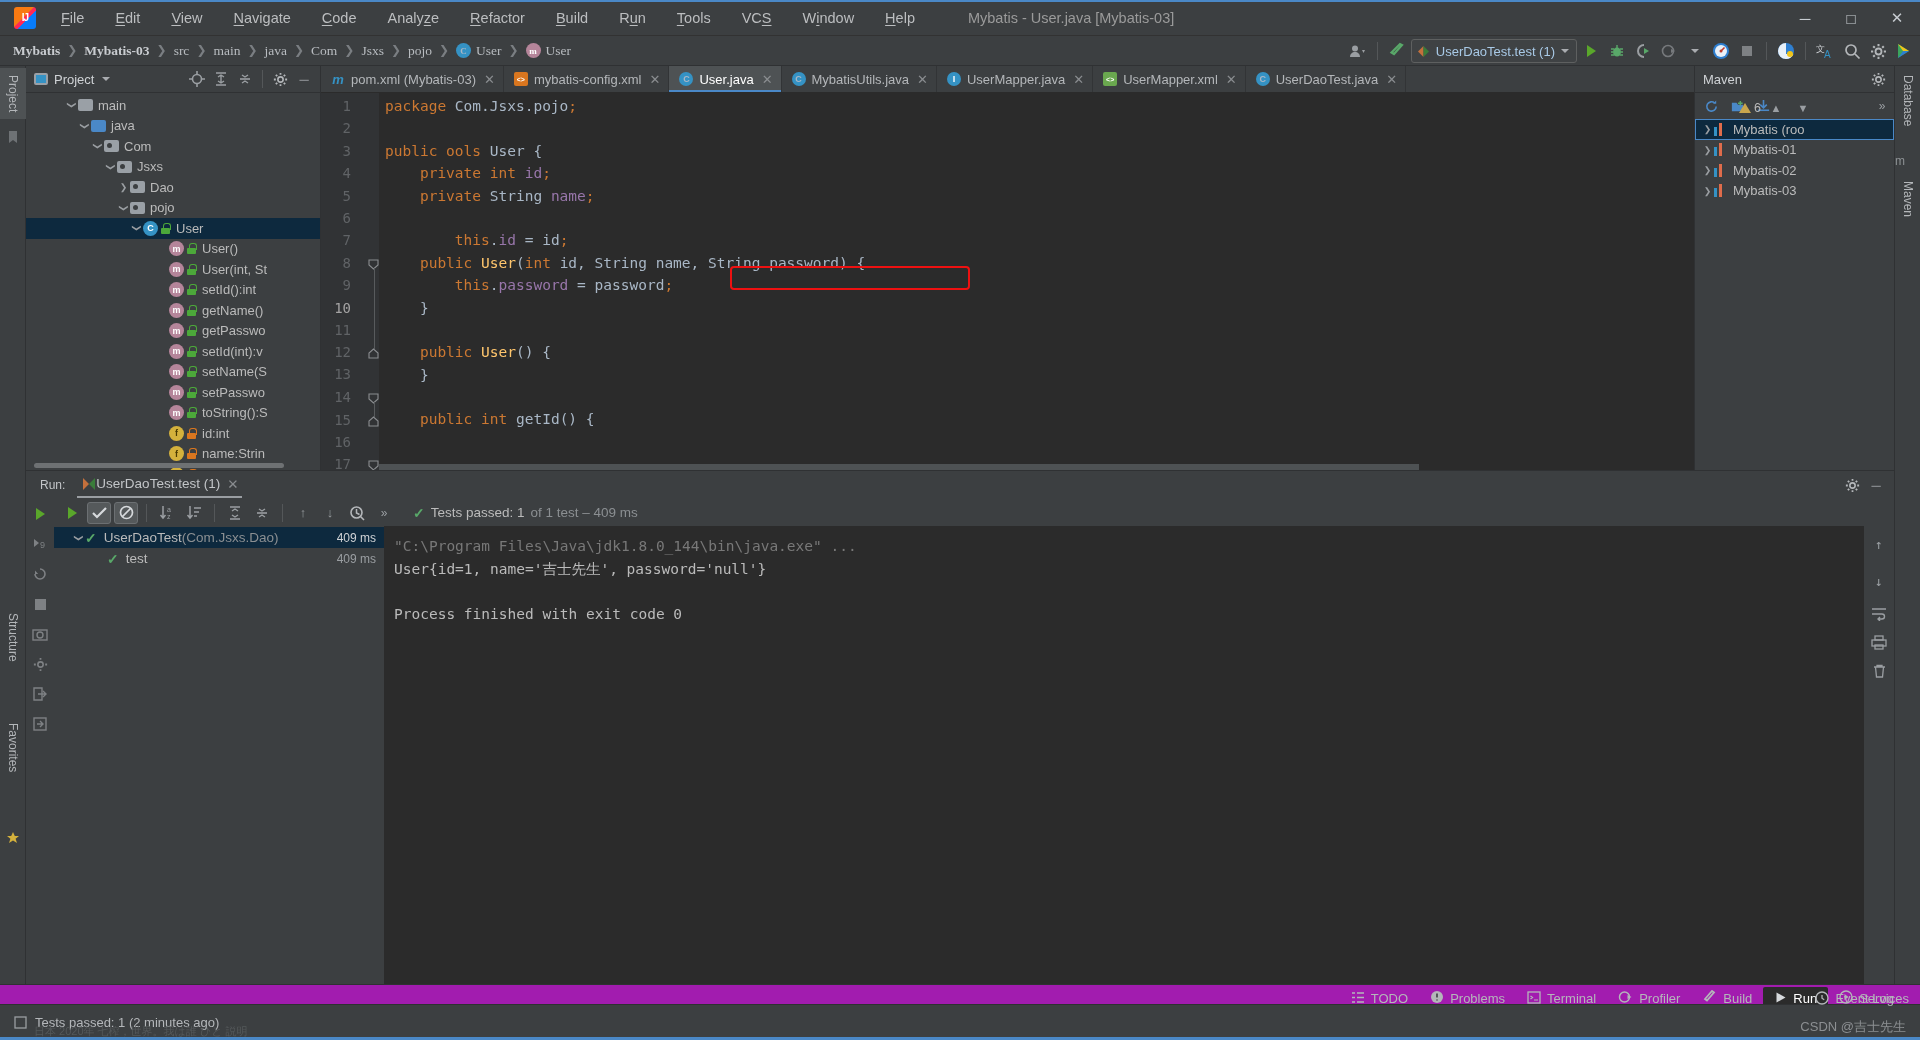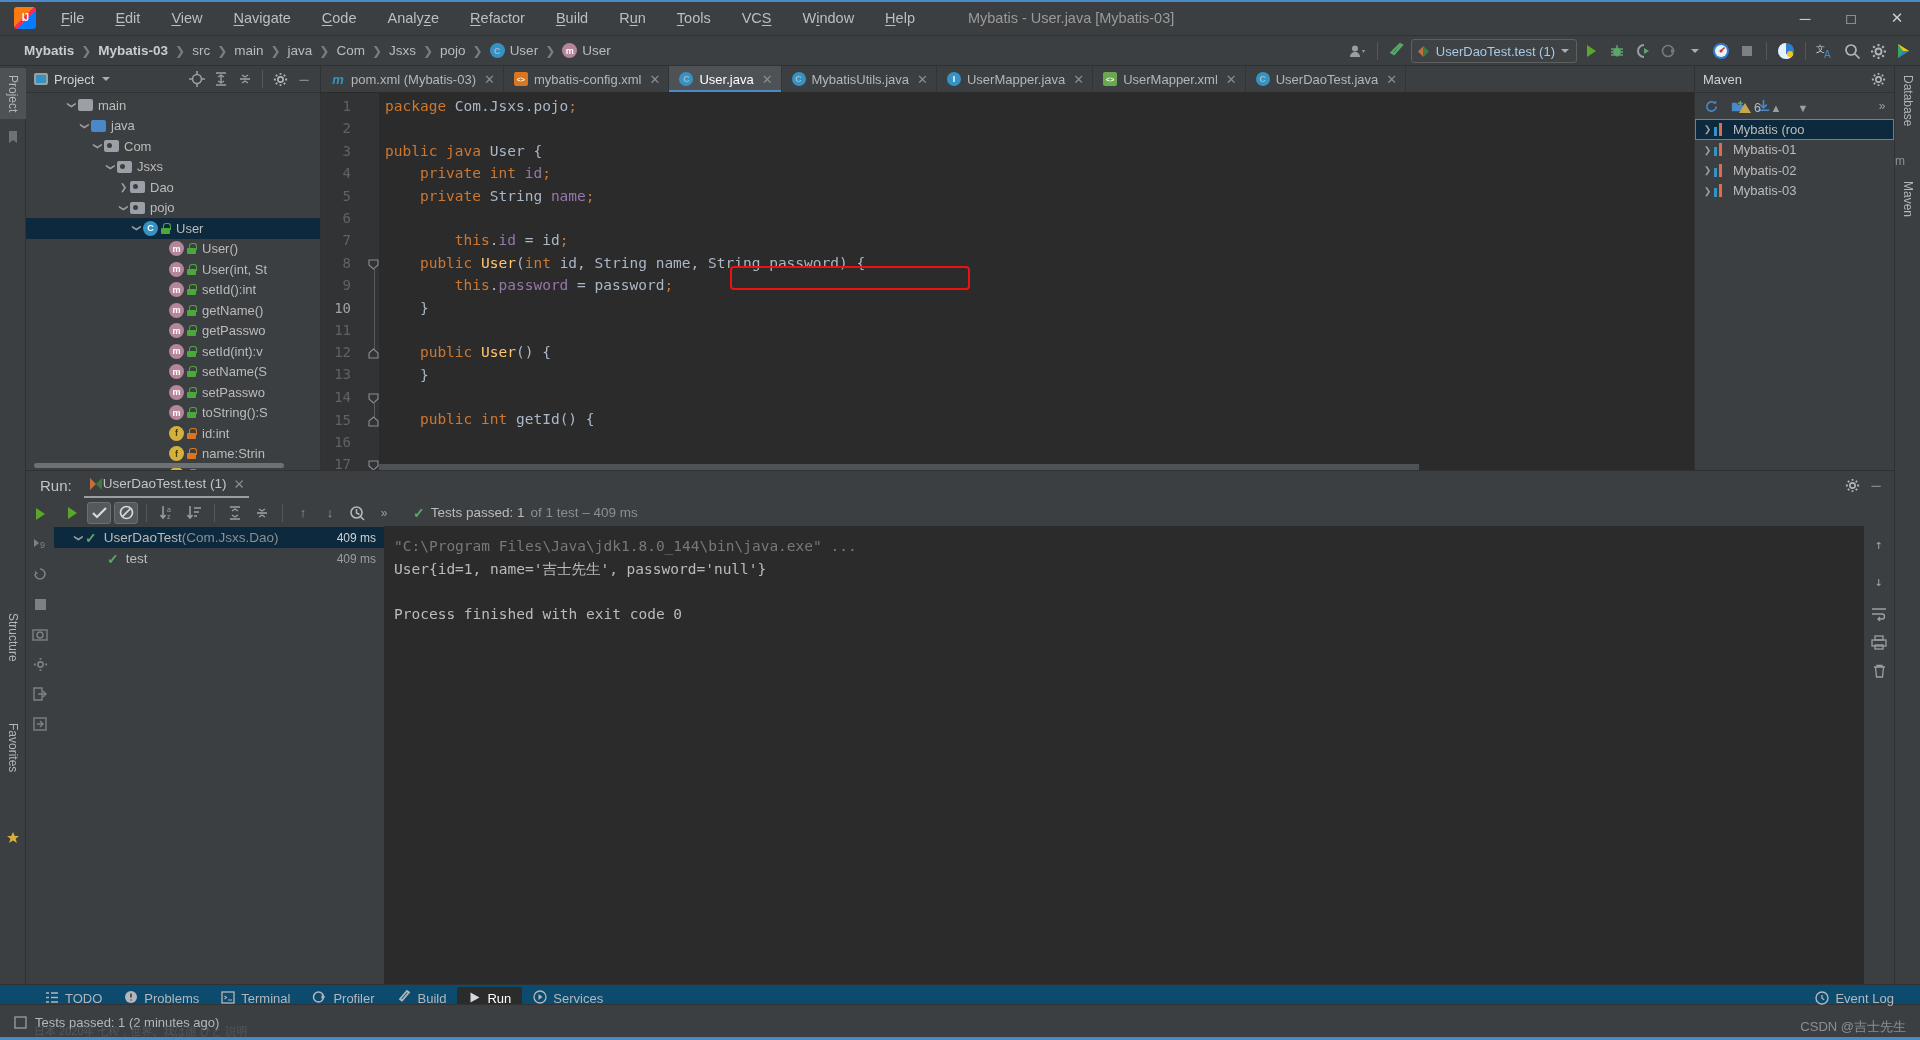--- a/index.html
+++ b/index.html
@@ -46,21 +46,21 @@
     width: 46px; height: 36px; display: flex; align-items: center; justify-content: center;
     color: #c8cdd2; font-size: 15px;
   }
 
   
   #navbar {
     position: absolute; left: 0; top: 36px; width: 1920px; height: 30px;
     background: #3c3f41; display: flex; align-items: center;
     border-bottom: 1px solid #2f3133;
   }
-  #crumbs { display: flex; align-items: center; padding-left: 24px; }
+  #crumbs { display: flex; padding-left: 13px; font-family: Liberation Serif, serif; }
   .crumb { font-size: 13.5px; color: #b8bcc0; display: flex; align-items: center; white-space: nowrap; }
   .crumb.bold { font-weight: bold; color: #c9ccd0; }
   .sep { color: #7a7e82; margin: 0 7px; font-size: 12px; }
   .cicon {
     width: 15px; height: 15px; border-radius: 50%; margin-right: 5px;
     display: inline-flex; align-items: center; justify-content: center;
     font-size: 9px; color: #fff; font-weight: bold; flex: 0 0 auto;
   }
   .cicon.cls { background: #3592c4; }
   .cicon.mth { background: #b5859a; }
@@ -257,21 +257,21 @@
   
   #runwin {
     position: absolute; left: 26px; top: 470px; right: 26px; bottom: 56px;
     background: #3c3f41; display: flex; flex-direction: column;
     border-top: 1px solid #2f3133;
   }
   #runhead {
     height: 28px; display: flex; align-items: center; padding: 0 6px 0 14px; flex: 0 0 auto;
     position: relative;
   }
-  #runhead .rlabel { font-size: 15px; color: #c2c5c8; margin-right: 18px; }
+  #runhead .rlabel { font-size: 12px; color: #c2c5c8; margin-right: 18px; }
   #runtab {
     display: flex; align-items: center; gap: 7px; font-size: 13.5px; color: #c2c5c8;
     position: relative; padding-bottom: 3px;
   }
   #runtab::after {
     content:""; position:absolute; left:-6px; right:-4px; bottom:-3px; height:2px; background:#9a9ea2;
   }
   .rundiamond {
     width:0;height:0;border-top:6px solid transparent;border-bottom:6px solid transparent;
     border-left:6px solid #c4703c; position: relative;
@@ -318,22 +318,23 @@
   #console .finline { color: #bbbbbb; white-space: pre; }
   #consoleside {
     position: absolute; right: 0; top: 0; width: 30px; height: 100%; background: #3c3f41;
     display: flex; flex-direction: column; align-items: center; padding-top: 8px; gap: 14px;
   }
   #consoleside .ci { color:#9a9ea2; font-size: 13px; }
 
   
   #toolbar-bottom {
     position: absolute; left: 0; bottom: 28px; width: 1920px; height: 28px;
-    background: #0c4a6e; display: flex; align-items: center; padding-left: 34px;
+    background: #a21caf; display: flex; align-items: center; padding-left: 34px;
     border-top: 1px solid #2f3133;
+    justify-content: flex-end;
   }
   .btab {
     display: flex; align-items: center; gap: 6px; font-size: 13px; color: #b4b7ba;
     padding: 4px 11px; border-radius: 2px; white-space: nowrap;
   }
   .btab.active { background: #2b2b2b; color: #ffffff; }
   #eventlog { display:flex; align-items:center; gap:6px; font-size:13px; color:#b4b7ba; padding-right: 12px; }
 
   #statusbar {
     position: absolute; left: 0; bottom: 0; width: 1920px; height: 36px;
@@ -760,21 +761,21 @@
           <div class="fold" style="top: 364.4px;"><svg width="11" height="11" viewBox="0 0 11 11">
               <path d="M1 1h9v5L5.5 10 1 6z" stroke="#8a8d90" stroke-width="1.1" fill="none"></path>
             </svg></div>
           <div class="foldline" style="top: 174.8px; height: 81.6px;"></div>
           <div class="foldline" style="top: 309.2px; height: 14.4px;"></div>
           <div class="foldline" style="top: 376.4px; height: 2px;"></div>
         </div>
       <div id="codearea">
           <div class="cline"><span class="kw">package</span><span class="cls"> Com.Jsxs.pojo</span><span class="semi">;</span></div>
           <div class="cline">&nbsp;</div>
-          <div class="cline"><span class="kw">public java</span><span class="pun"> </span><span class="cls">User</span><span class="pun"> {</span></div>
+          <div class="cline"><span class="kw">public ools</span><span class="pun"> </span><span class="cls">User</span><span class="pun"> {</span></div>
           <div class="cline"><span class="pun">    </span><span class="kw">private int</span><span class="pun"> </span><span class="fld">id</span><span class="semi">;</span></div>
           <div class="cline"><span class="pun">    </span><span class="kw">private</span><span class="cls"> String </span><span class="fld">name</span><span class="semi">;</span></div>
           <div class="cline">&nbsp;</div>
           <div class="cline"><span class="pun">        </span><span class="kw">this</span><span class="pun">.</span><span class="fld">id</span><span class="cls"> = id</span><span class="semi">;</span></div>
           <div class="cline"><span class="pun">    </span><span class="kw">public</span><span class="pun"> </span><span class="mname">User</span><span class="pun">(</span><span class="kw">int</span><span class="cls"> id, String name, String password</span><span class="pun">) {</span></div>
           <div class="cline"><span class="pun">        </span><span class="kw">this</span><span class="pun">.</span><span class="fld">password</span><span class="cls"> = password</span><span class="semi">;</span></div>
           <div class="cline"><span class="pun">    }</span></div>
           <div class="cline">&nbsp;</div>
           <div class="cline"><span class="pun">    </span><span class="kw">public</span><span class="pun"> </span><span class="mname">User</span><span class="pun">() {</span></div>
           <div class="cline"><span class="pun">    }</span></div>

